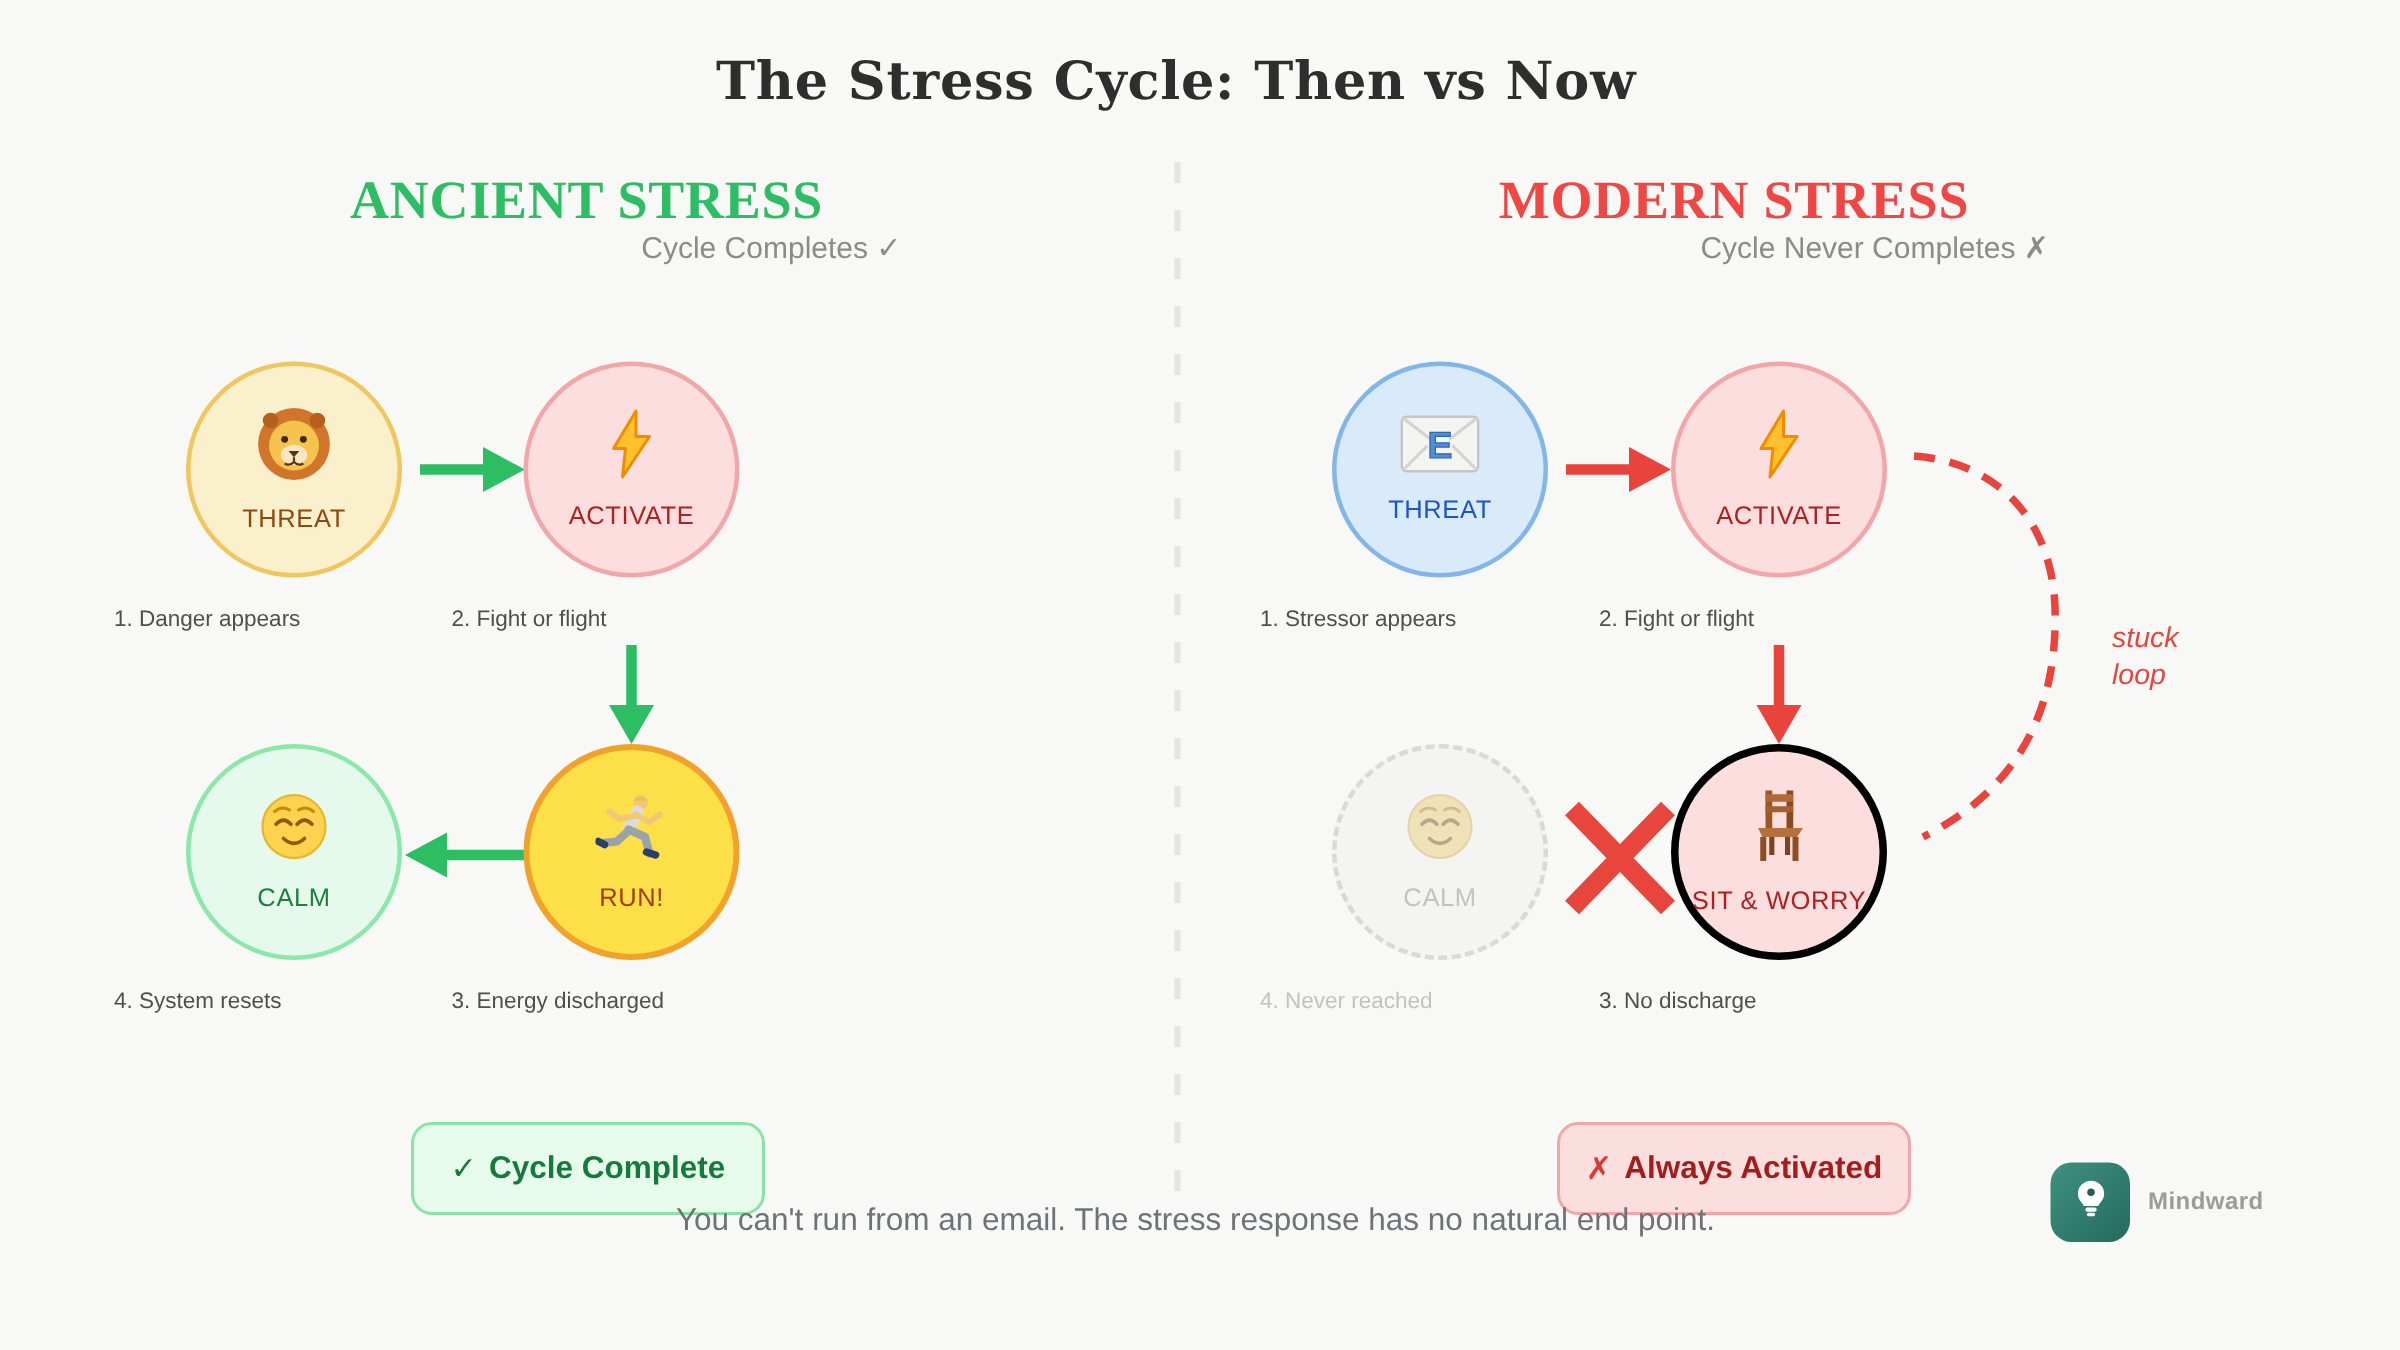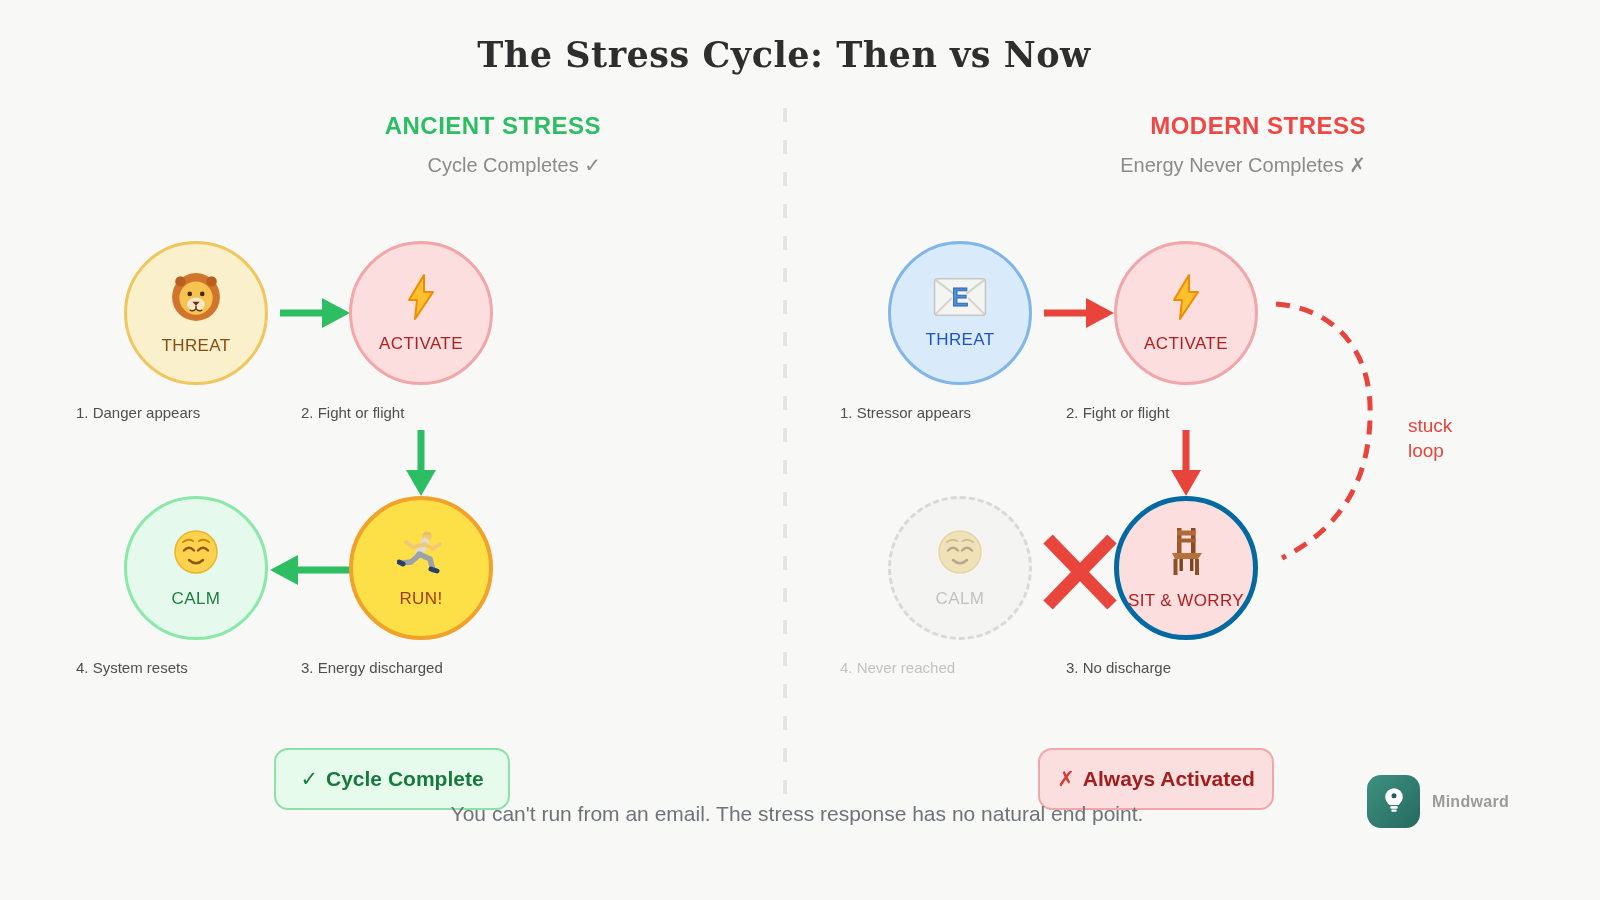--- a/index.html
+++ b/index.html
@@ -5,21 +5,21 @@
   html,body{margin:0;padding:0;background:#f8f8f7;}
   .canvas{
     position:relative;width:1600px;height:900px;overflow:hidden;background:#f8f8f7;
     font-family:"Liberation Sans","DejaVu Sans",sans-serif;
   }
   .title{
     position:absolute;top:34px;left:0;width:1568px;text-align:center;
     font-family:"DejaVu Serif","Liberation Serif",serif;font-weight:bold;
     font-size:35px;color:#2e2e2e;letter-spacing:.5px;
   }
-  .col-heading{position:absolute;width:420px;text-align:right;font-size:24px;font-weight:bold;letter-spacing:.5px;}
+  .col-heading{position:absolute;width:420px;text-align:center;font-size:36px;font-weight:bold;letter-spacing:.5px;font-family:Liberation Serif, serif;}
   .heading-ancient{left:181px;top:112px;color:#2dbd63;}
   .heading-modern{left:946px;top:112px;color:#ef4744;}
   .col-subheading{position:absolute;width:420px;text-align:right;font-size:20px;color:#8b8b8b;}
   .sub-ancient{left:181px;top:153px;}
   .sub-modern{left:946px;top:153px;}
 
   .divider{
     position:absolute;left:783px;top:108px;width:4px;height:688px;
     background:repeating-linear-gradient(to bottom,#e4e4e3 0 14px,transparent 14px 32px);
   }
@@ -33,21 +33,21 @@
   .c-yellow{background:#faf1cc;border:3px solid #efc75e;}
   .c-yellow .node-label{color:#8c4a10;}
   .c-pink{background:#fbdedd;border:3px solid #f2a6a9;}
   .c-pink .node-label{color:#b02020;}
   .c-green{background:#e5faec;border:3px solid #8be8a9;}
   .c-green .node-label{color:#1e7e3e;}
   .c-orange{background:#fde047;border:4px solid #f0a22b;}
   .c-orange .node-label{color:#a33b10;}
   .c-blue{background:#d9ebfa;border:3px solid #82b6e8;}
   .c-blue .node-label{color:#1c55c8;}
-  .c-red{background:#fbdedd;border:5px solid #0369a1;}
+  .c-red{background:#fbdedd;border:5px solid #000000;}
   .c-red .node-label{color:#b01e1e;}
   .c-gray{background:#f4f4f3;border:3px dashed #d9d9d9;}
   .c-gray .node-label{color:#c2c2c2;}
   .faded{opacity:.5;filter:saturate(.65);}
 
   .pos-l-threat{left:124px;top:241px;}
   .pos-l-activate{left:349px;top:241px;}
   .pos-l-calm{left:124px;top:496px;}
   .pos-l-run{left:349px;top:496px;}
   .pos-r-threat{left:888px;top:241px;}
@@ -55,21 +55,21 @@
   .pos-r-calm{left:888px;top:496px;}
   .pos-r-sit{left:1114px;top:496px;}
 
   .step{position:absolute;width:240px;text-align:left;font-size:15px;color:#4f4f4f;}
   .step.muted{color:#c2c2c2;}
   .step-row1{top:404px;}
   .step-row2{top:659px;}
   .sx-196{left:76px;}  .sx-421{left:301px;}
   .sx-960{left:840px;} .sx-1186{left:1066px;}
 
-  .loop-label{position:absolute;left:1408px;top:413px;color:#e8443c;font-size:19px;line-height:25px;}
+  .loop-label{position:absolute;left:1408px;top:413px;color:#e8443c;font-size:19px;line-height:25px;font-style:italic;}
 
   .badge{
     position:absolute;top:748px;width:236px;height:62px;border-radius:14px;
     display:flex;align-items:center;justify-content:center;gap:8px;
     font-size:21px;font-weight:bold;z-index:1;box-sizing:border-box;
   }
   .badge-green{left:274px;background:#e6fbec;border:2px solid #8ae2a6;color:#177a3d;}
   .badge-red{left:1038px;background:#fbdede;border:2px solid #f2a6a9;color:#a31d1d;}
   .badge-red .badge-mark{color:#d83a34;}
 
@@ -92,21 +92,21 @@
 </head>
 <body>
 
 <div class="canvas">
 
   <div class="title">The Stress Cycle: Then vs Now</div>
 
   <div class="col-heading heading-ancient">ANCIENT STRESS</div>
   <div class="col-subheading sub-ancient">Cycle Completes ✓</div>
   <div class="col-heading heading-modern">MODERN STRESS</div>
-  <div class="col-subheading sub-modern">Energy Never Completes ✗</div>
+  <div class="col-subheading sub-modern">Cycle Never Completes ✗</div>
 
   <div class="divider"></div>
 
   <svg class="overlay" width="1600" height="900" viewBox="0 0 1600 900">
 
     <g stroke="#2dbd63" fill="#2dbd63">
       <line x1="280" y1="313" x2="323" y2="313" stroke-width="7"></line>
       <polygon points="322,298 350,313 322,328" stroke="none"></polygon>
     </g>
     <g stroke="#2dbd63" fill="#2dbd63">

